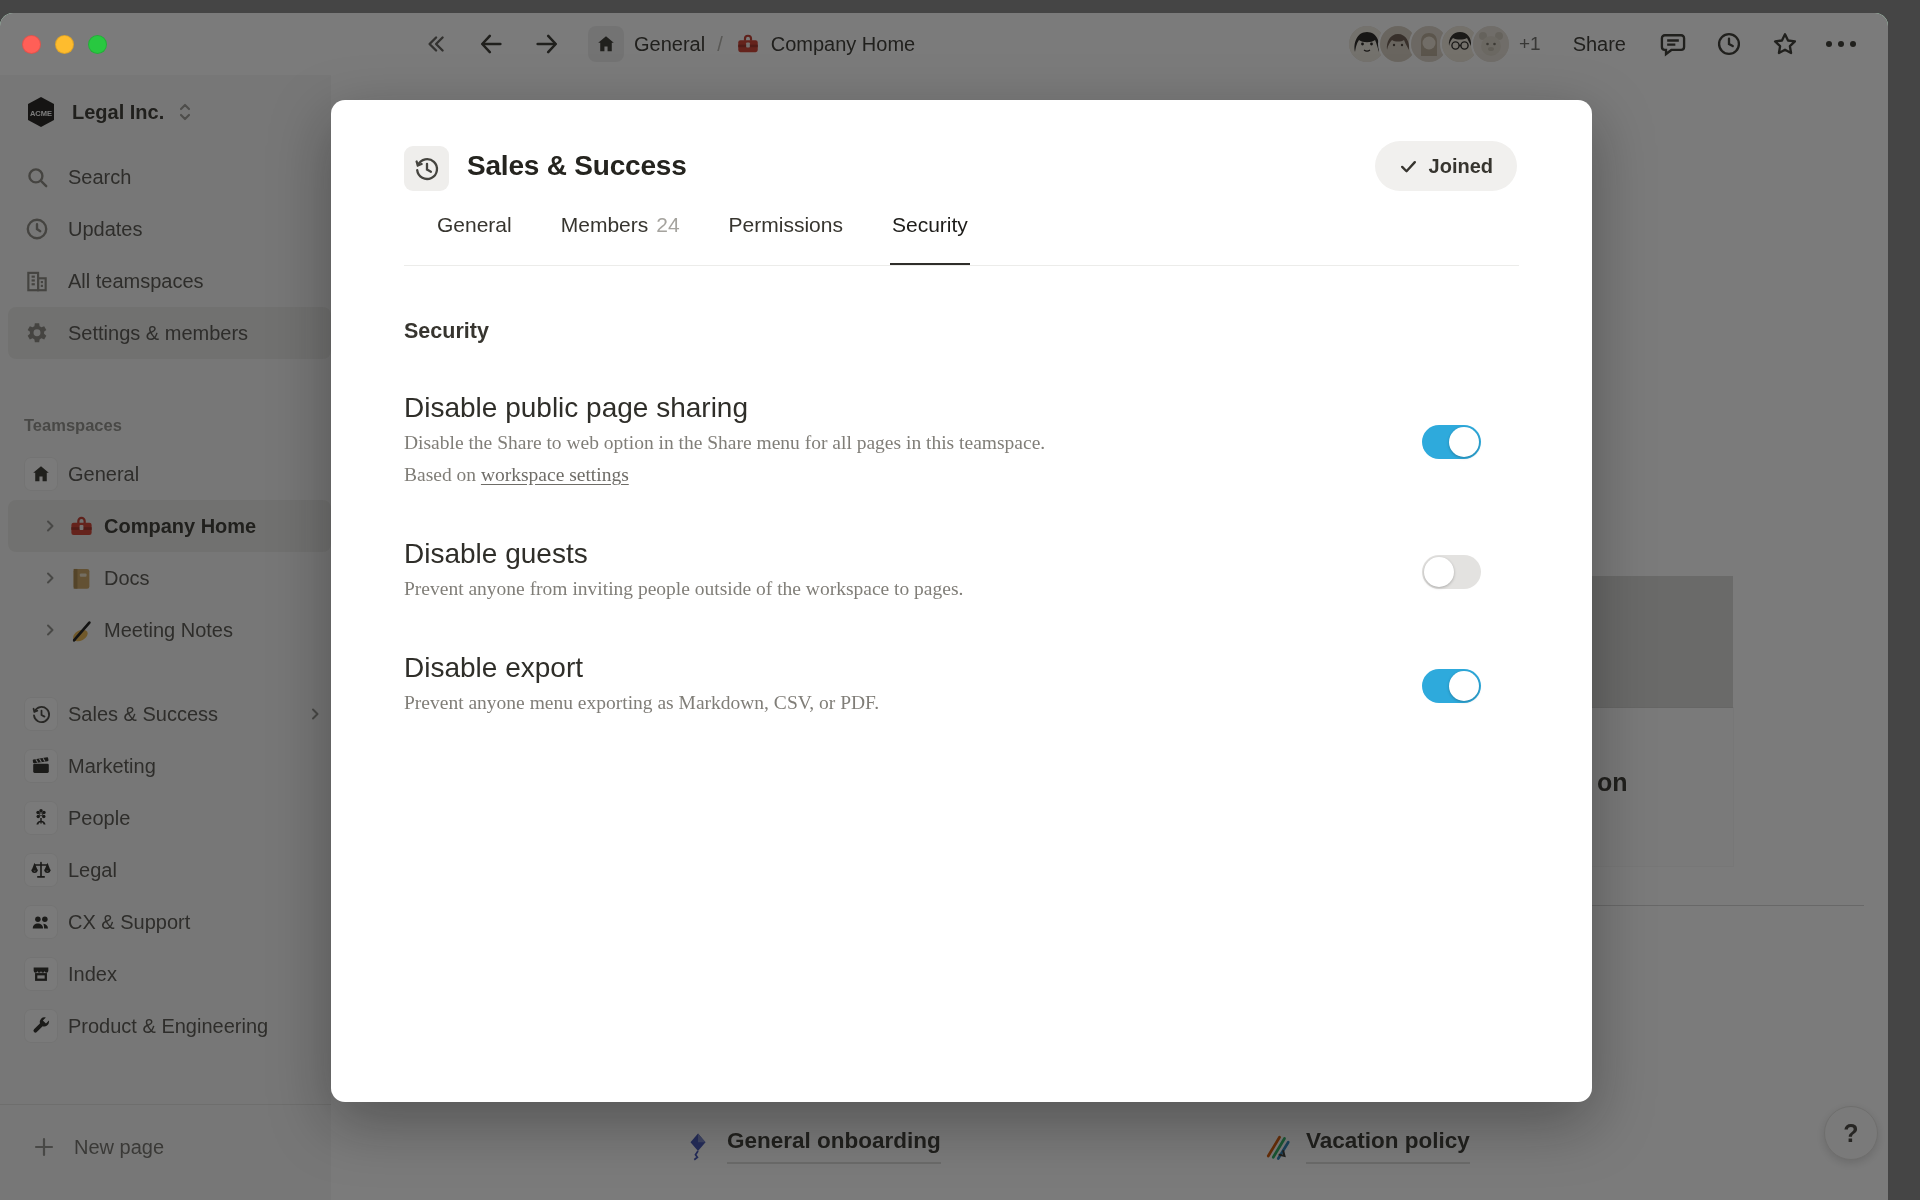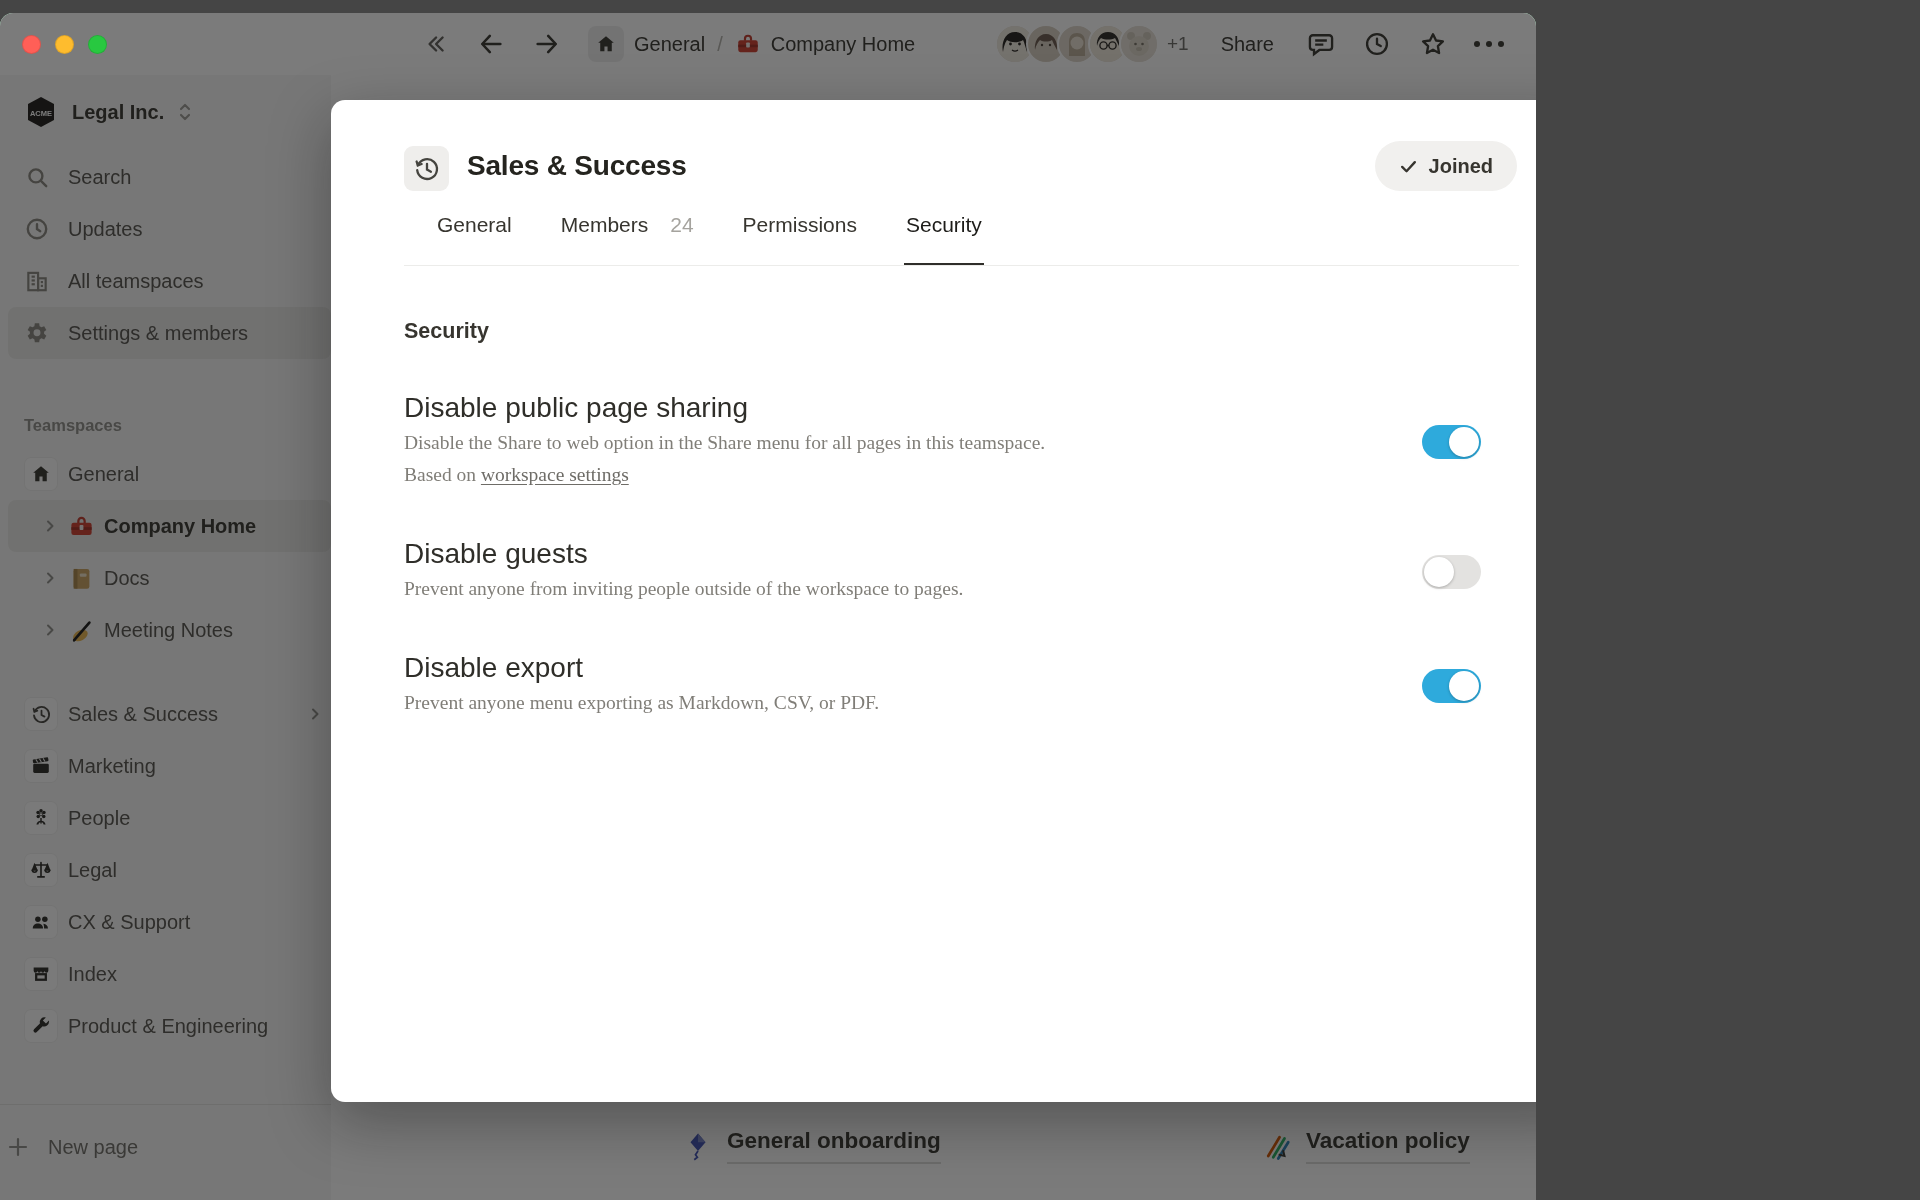--- a/index.html
+++ b/index.html
@@ -1,18 +1,18 @@
 <!DOCTYPE html>
 <html><head>
 <meta charset="utf-8">
 <style>
   html,body{margin:0;padding:0;width:1920px;height:1200px;overflow:hidden;
     background:#454545;font-family:"Liberation Sans",sans-serif;color:#37352f;}
   *{box-sizing:border-box;}
-  .window{position:absolute;left:0;top:13px;width:1536px;height:1187px;
+  .window{position:absolute;left:0;top:13px;width:1888px;height:1187px;
     background:#86efac;border-radius:13px 13px 0 0;overflow:hidden;}
 
   
   .topbar{position:absolute;top:0;left:0;right:0;height:62px;background:#fff;z-index:1;}
   .traffic{position:absolute;top:22px;left:22px;display:flex;gap:14px;z-index:80;}
   .traffic span{width:19px;height:19px;border-radius:50%;display:block;border:1px solid rgba(0,0,0,.12);}
   .t-red{background:#ff5f57}.t-yellow{background:#febc2e}.t-green{background:#28c840}
   .tb-left{position:absolute;left:420px;top:0;height:62px;display:flex;align-items:center;gap:26px;}
   .tb-ico{width:30px;height:30px;display:flex;align-items:center;justify-content:center;color:#37352f;}
   .crumb{display:flex;align-items:center;gap:10px;font-size:20px;font-weight:500;color:#37352f;}
@@ -42,21 +42,21 @@
   .badge{width:34px;height:34px;border-radius:7px;background:rgba(255,255,255,.75);
     border:1px solid rgba(0,0,0,.06);display:flex;align-items:center;justify-content:center;}
   .child{padding-left:34px;}
   .child .exp{width:26px;min-width:26px;color:#8f8e8a;display:flex;align-items:center;}
   .child .cicon{width:36px;min-width:36px;display:flex;align-items:center;}
   .bold{font-weight:700;color:#37352f;}
   .gap30{height:32px;}
   .row-chev{margin-left:auto;color:#8f8e8a;display:flex;align-items:center;padding-right:2px;}
   .side-bottom{position:absolute;left:0;right:0;bottom:0;height:96px;border-top:1px solid rgba(0,0,0,.08);
     padding-top:16px;}
-  .newpage{display:flex;align-items:center;gap:18px;height:52px;padding-left:6px;
+  .newpage{display:flex;align-items:center;gap:18px;height:52px;padding-left:32px;
     font-size:20px;font-weight:500;color:#6f6e69;}
 
   
   .content{position:absolute;top:62px;left:331px;right:0;bottom:0;background:#fff;z-index:1;}
   .cardA{position:absolute;left:1166px;top:501px;width:236px;height:132px;background:#d9d9d7;}
   .cardB{position:absolute;left:1166px;top:633px;width:236px;height:158px;background:#fdfdfc;
     box-shadow:0 0 0 1px rgba(0,0,0,.04);}
   .cardB .frag{position:absolute;left:100px;top:60px;font-size:25px;font-weight:600;color:#37352f;}
   .bg-divider{position:absolute;left:1261px;top:830px;width:272px;height:1px;background:#d6d6d4;}
   .pagelinks{position:absolute;top:1053px;left:0;right:0;}
@@ -72,21 +72,21 @@
   .overlay{position:absolute;inset:0;background:rgba(15,15,15,.55);z-index:40;}
   .modal{position:absolute;left:331px;top:87px;width:1261px;height:1002px;background:#fff;
     border-radius:14px;z-index:60;box-shadow:0 20px 60px rgba(15,15,15,.35);}
   .m-icon{position:absolute;left:73px;top:46px;width:45px;height:45px;border-radius:9px;
     background:#efeeec;display:flex;align-items:center;justify-content:center;color:#45443f;}
   .m-title{position:absolute;left:136px;top:50px;font-size:28px;font-weight:700;color:#25241f;letter-spacing:-.2px;}
   .joined{position:absolute;right:75px;top:41px;height:50px;display:flex;align-items:center;gap:11px;
     padding:8px 24px;border-radius:26px;background:#f1f0ee;font-size:20px;font-weight:600;color:#37352f;}
   .m-tabs{position:absolute;left:104px;top:112px;display:flex;gap:45px;}
   .m-tab{font-size:21px;font-weight:500;color:#37352f;line-height:26px;padding:0 2px 25px 2px;}
-  .m-tab .cnt{color:#a5a39e;margin-left:22px;text-align:right;}
+  .m-tab .cnt{color:#a5a39e;margin-left:8px;text-align:right;}
   .m-tab.active{border-bottom:3px solid #2f2e2a;color:#1d1c19;}
   .m-divider{position:absolute;left:73px;right:73px;top:165px;height:1px;background:#ececea;}
   .m-heading{position:absolute;left:73px;top:219px;font-size:21.5px;font-weight:600;color:#37352f;}
   .m-settings{position:absolute;left:73px;right:111px;top:293px;display:flex;flex-direction:column;gap:48px;}
   .setting{display:flex;align-items:center;justify-content:space-between;}
   .s-title{font-size:28px;font-weight:500;color:#2f2e29;line-height:30px;margin-bottom:4px;}
   .s-desc{font-size:19.5px;color:#807e78;line-height:32px;white-space:nowrap;font-family:Liberation Serif, serif;}
   .s-link{color:#6e6c67;text-decoration:underline;text-underline-offset:3px;}
   .toggle{width:59px;height:34px;border-radius:17px;background:#e3e2e0;position:relative;flex:none;}
   .toggle.on{background:#2eaadc;}

